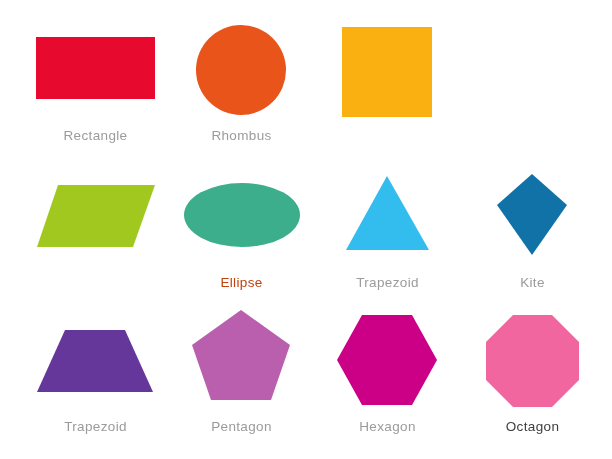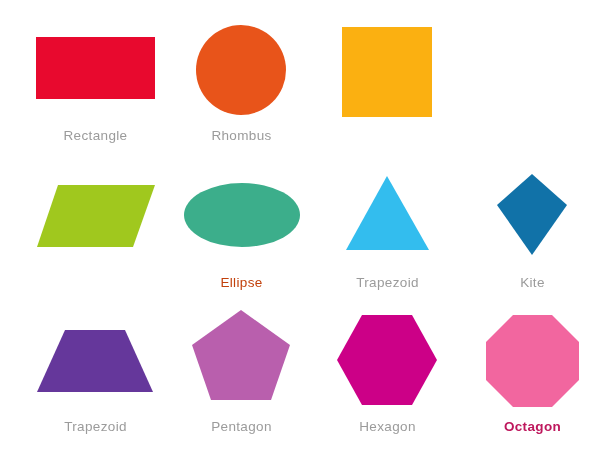--- a/index.html
+++ b/index.html
@@ -135,16 +135,16 @@
     <svg class="shape-canvas" viewBox="0 0 153 118">
       <polygon points="76,7 125,42 106,97 46,97 27,42" fill="#B95FAD"></polygon>
     </svg>
     <div class="shape-label" style="color: rgb(155, 155, 155);">Pentagon</div>
   </div>
 
   <div class="shape-cell row-2 col-3">
     <svg class="shape-canvas" viewBox="0 0 153 118">
       <polygon points="57,12 96,12 123,39 123,77 96,104 57,104 30,77 30,39" fill="#F2669F"></polygon>
     </svg>
-    <div class="shape-label" style="color: #be185d; font-weight: bold;">Octagon</div>
+    <div class="shape-label" style="color: #404040;">Octagon</div>
   </div>
 
 </div>
 
 </body></html>

